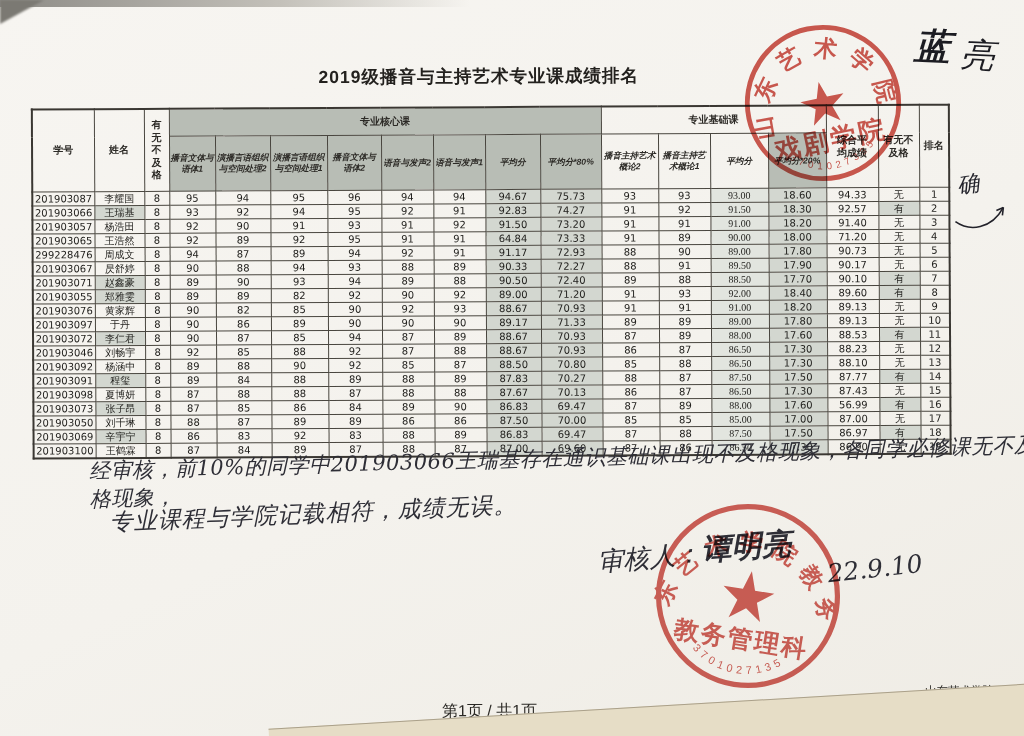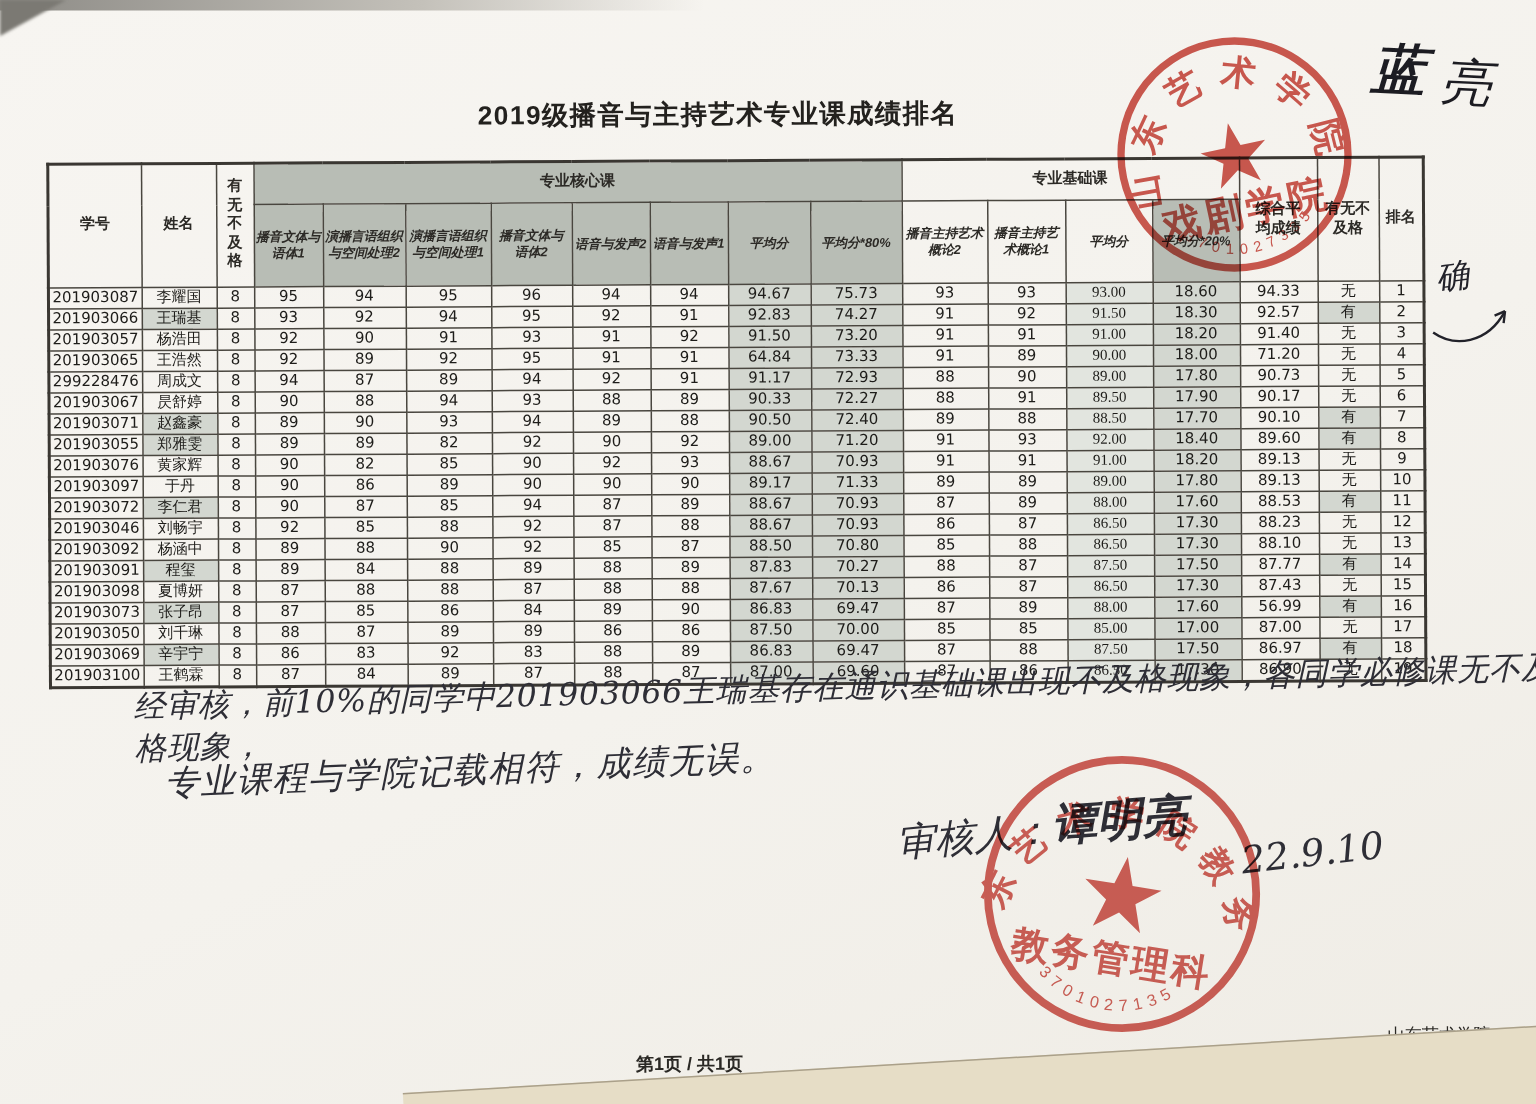--- a/index.html
+++ b/index.html
@@ -59,21 +59,21 @@
   .rev-label{position:absolute;left:596px;top:541px;font-size:26px;transform:rotate(-5deg);}
   .rev-sign{position:absolute;left:700px;top:528px;font-size:30px;font-weight:bold;
     transform:rotate(-4deg);z-index:5;}
   .rev-date{position:absolute;left:826px;top:556px;font-size:25px;transform:rotate(-6deg);z-index:5;}
 
   .rank-note{position:absolute;left:952px;top:172px;width:70px;height:70px;color:#22222a;}
   .rank-note .ch{position:absolute;left:6px;top:0;font-size:22px;
     font-family:"DejaVu Serif",serif;font-style:italic;transform:rotate(-8deg);}
   .rank-note svg{position:absolute;left:0;top:18px;}
 
-  .foot-page{position:absolute;left:422px;top:701px;font-size:12px;color:#2a2824;font-weight:bold;}
+  .foot-page{position:absolute;left:440px;top:701px;font-size:16px;color:#2a2824;}
   .foot-right{position:absolute;right:32px;top:686px;text-align:right;
     font-size:11.5px;line-height:1.25;color:#2a2824;}
 </style>
 </head>
 <body>
 
 <div class="paper">
 
   <div class="edge-top"></div>
   <div class="edge-corner"></div>

